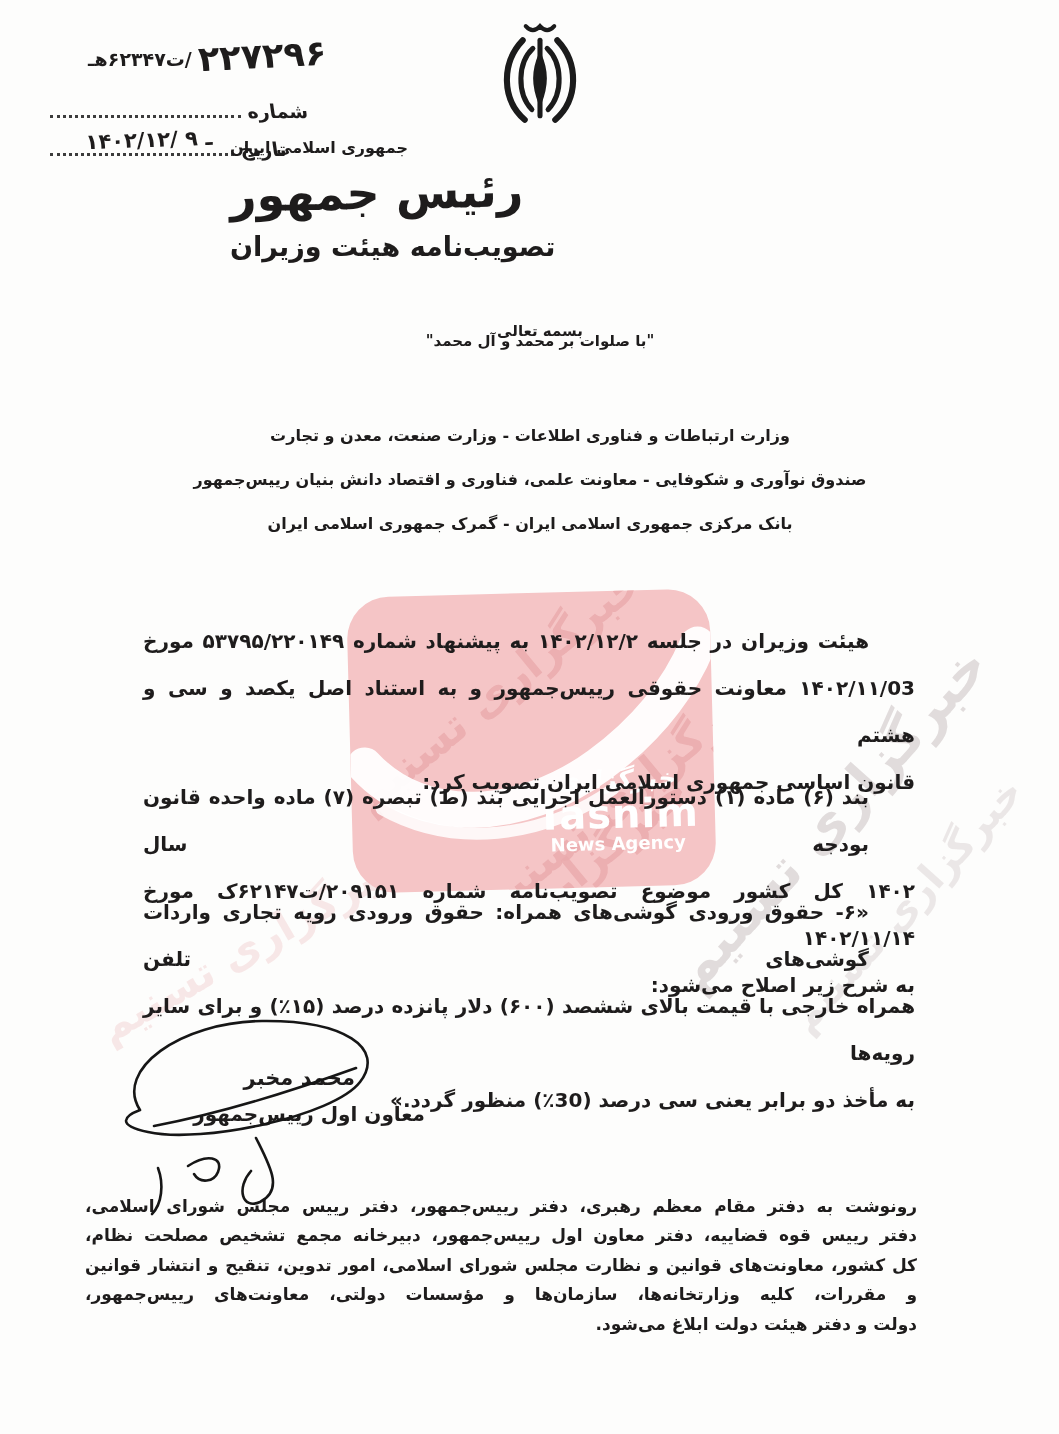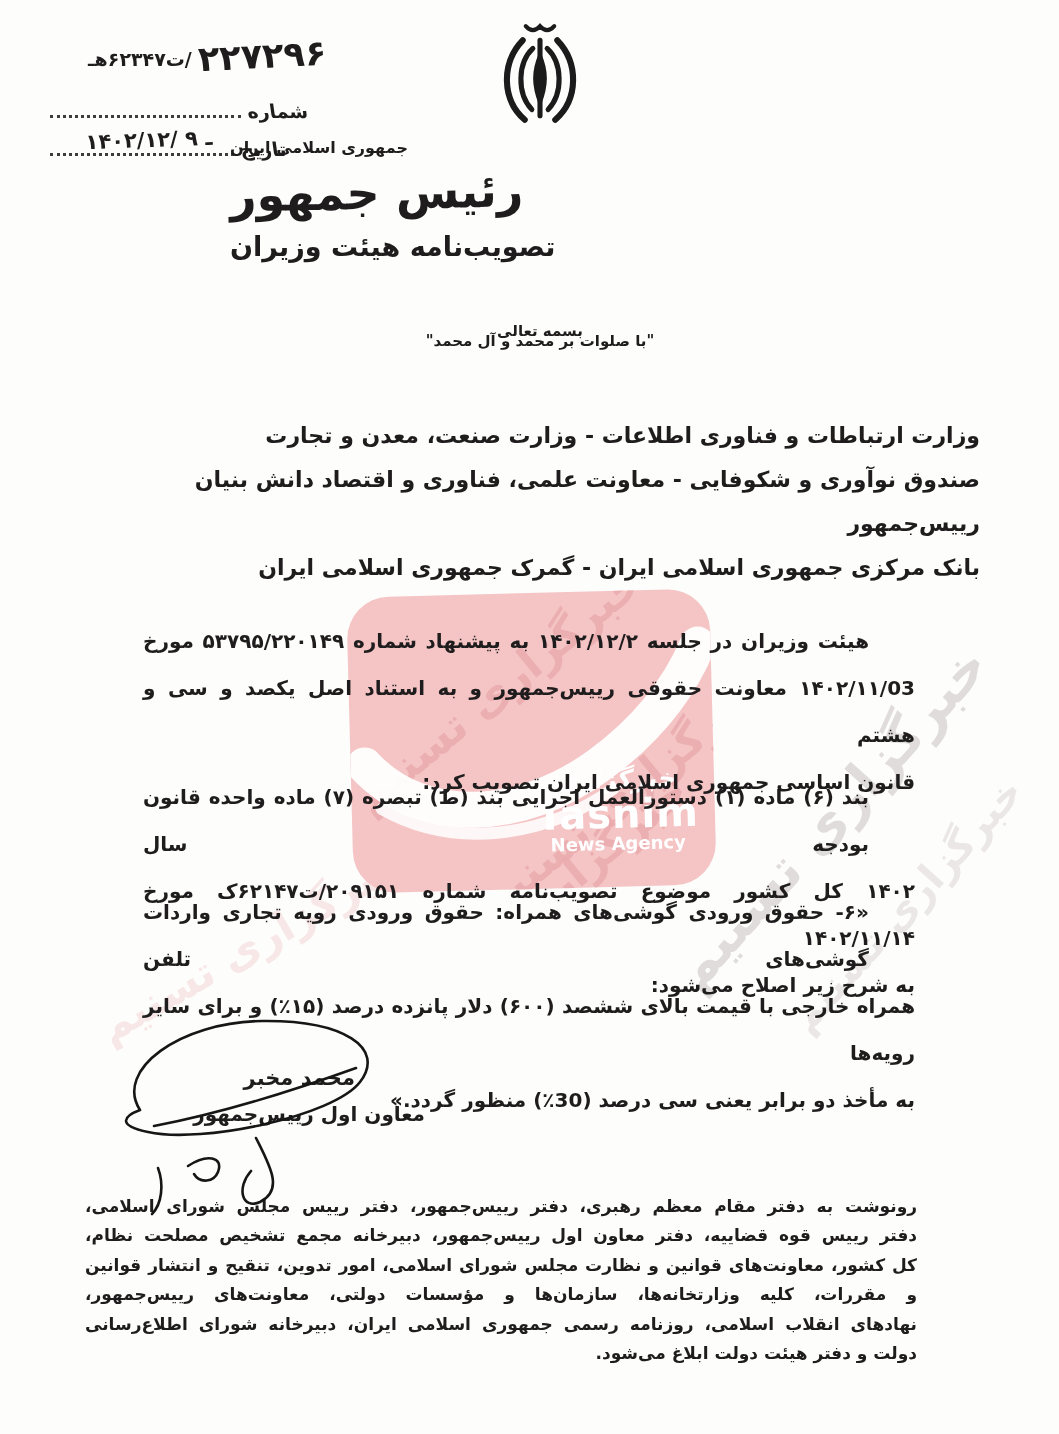--- a/index.html
+++ b/index.html
@@ -26,22 +26,22 @@
   .header{left:230px; top:22px; width:620px; text-align:left;}
   .emblem-svg{display:block; margin:0 auto;}
   .country{font-size:16px; font-weight:bold; margin-top:4px;}
   .calli-title{font-size:46px; font-weight:bold; margin-top:6px; transform:rotate(-1deg);}
   .calli-sub{font-size:27px; font-weight:bold; margin-top:14px;}
   .bismillah{left:230px; top:322px; width:620px; text-align:center;
              font-size:15px; font-weight:bold;}
   .salawat{left:230px; top:332px; width:620px; text-align:center;
            font-size:15px; font-weight:bold;}
   
-  .recipients{left:80px; top:414px; width:900px; direction:rtl; text-align:right;
-              font-size:22px; font-weight:bold; line-height:44px; z-index:3;}
+  .recipients{left:80px; top:414px; width:900px; direction:rtl; text-align:center;
+              font-size:16px; font-weight:bold; line-height:44px; z-index:3;}
   
   .para{right:144px; width:772px; direction:rtl; font-size:20px; font-weight:bold;
         line-height:47px; z-index:3;}
   .p1{top:618px;} .p2{top:774px;margin-left:24px;} .p3{top:889px;}
   .jline{text-align:justify; text-align-last:justify;}
   .jline.last{text-align:right; text-align-last:right;}
   .jline.ind{padding-right:46px;}
   
   .sig-name{right:704px; top:1066px; font-size:21px; font-weight:bold;
             white-space:nowrap; z-index:3;}
@@ -156,17 +156,16 @@
     </g>
   </svg>
   <div class="abs sig-name">محمد مخبر</div>
   <div class="abs sig-title">معاون اول رییس‌جمهور</div>
 
   <div class="abs footer">
     <div class="jline">رونوشت به دفتر مقام معظم رهبری، دفتر رییس‌جمهور، دفتر رییس مجلس شورای اسلامی،</div>
     <div class="jline">دفتر رییس قوه قضاییه، دفتر معاون اول رییس‌جمهور، دبیرخانه مجمع تشخیص مصلحت نظام،</div>
     <div class="jline">کل کشور، معاونت‌های قوانین و نظارت مجلس شورای اسلامی، امور تدوین، تنقیح و انتشار قوانین</div>
     <div class="jline">و مقررات، کلیه وزارتخانه‌ها، سازمان‌ها و مؤسسات دولتی، معاونت‌های رییس‌جمهور،</div>
-    <div class="jline">نهادهای انقلاب اسلامی، روزنامه رسمی جمهوری اسلامی ایران، دبیرخانه شورای اطلاع‌رسانی</div>
     <div class="jline last">دولت و دفتر هیئت دولت ابلاغ می‌شود.</div>
   </div>
 
 </div>
 
 </body></html>

